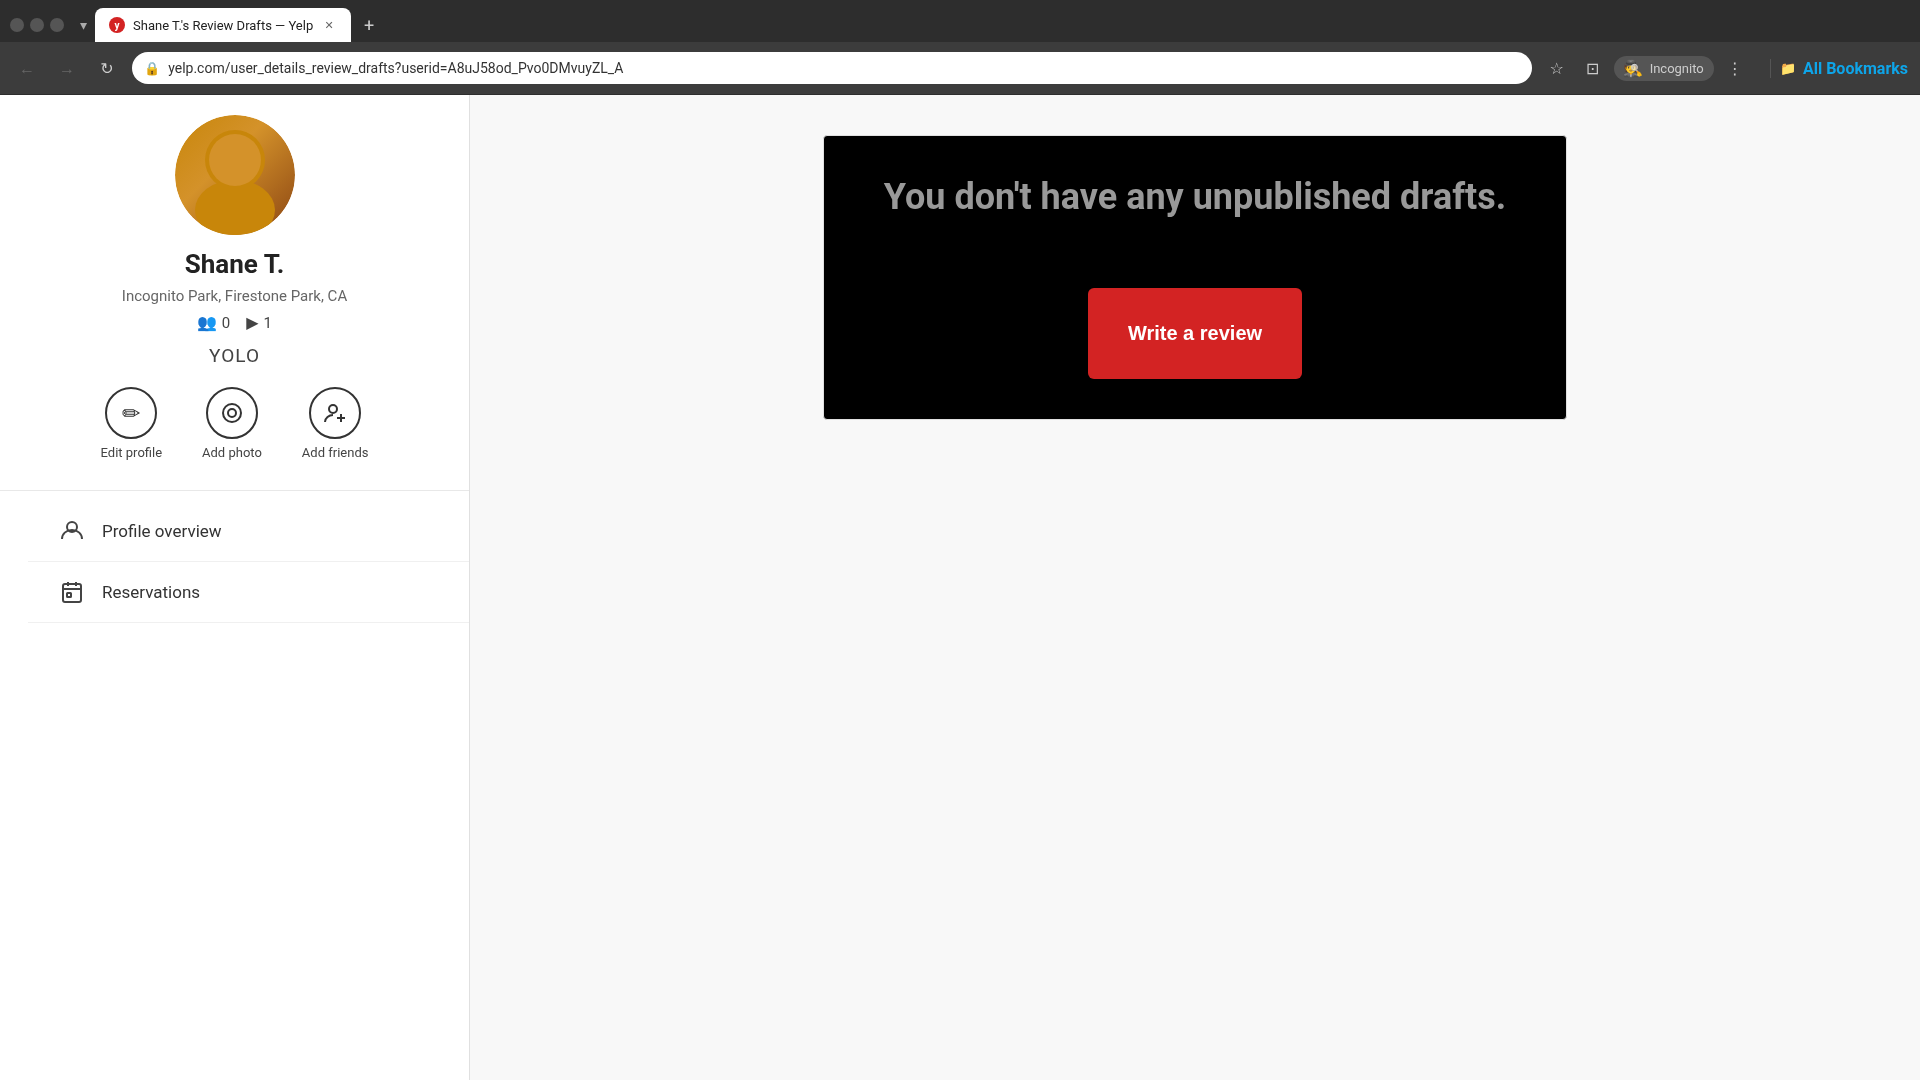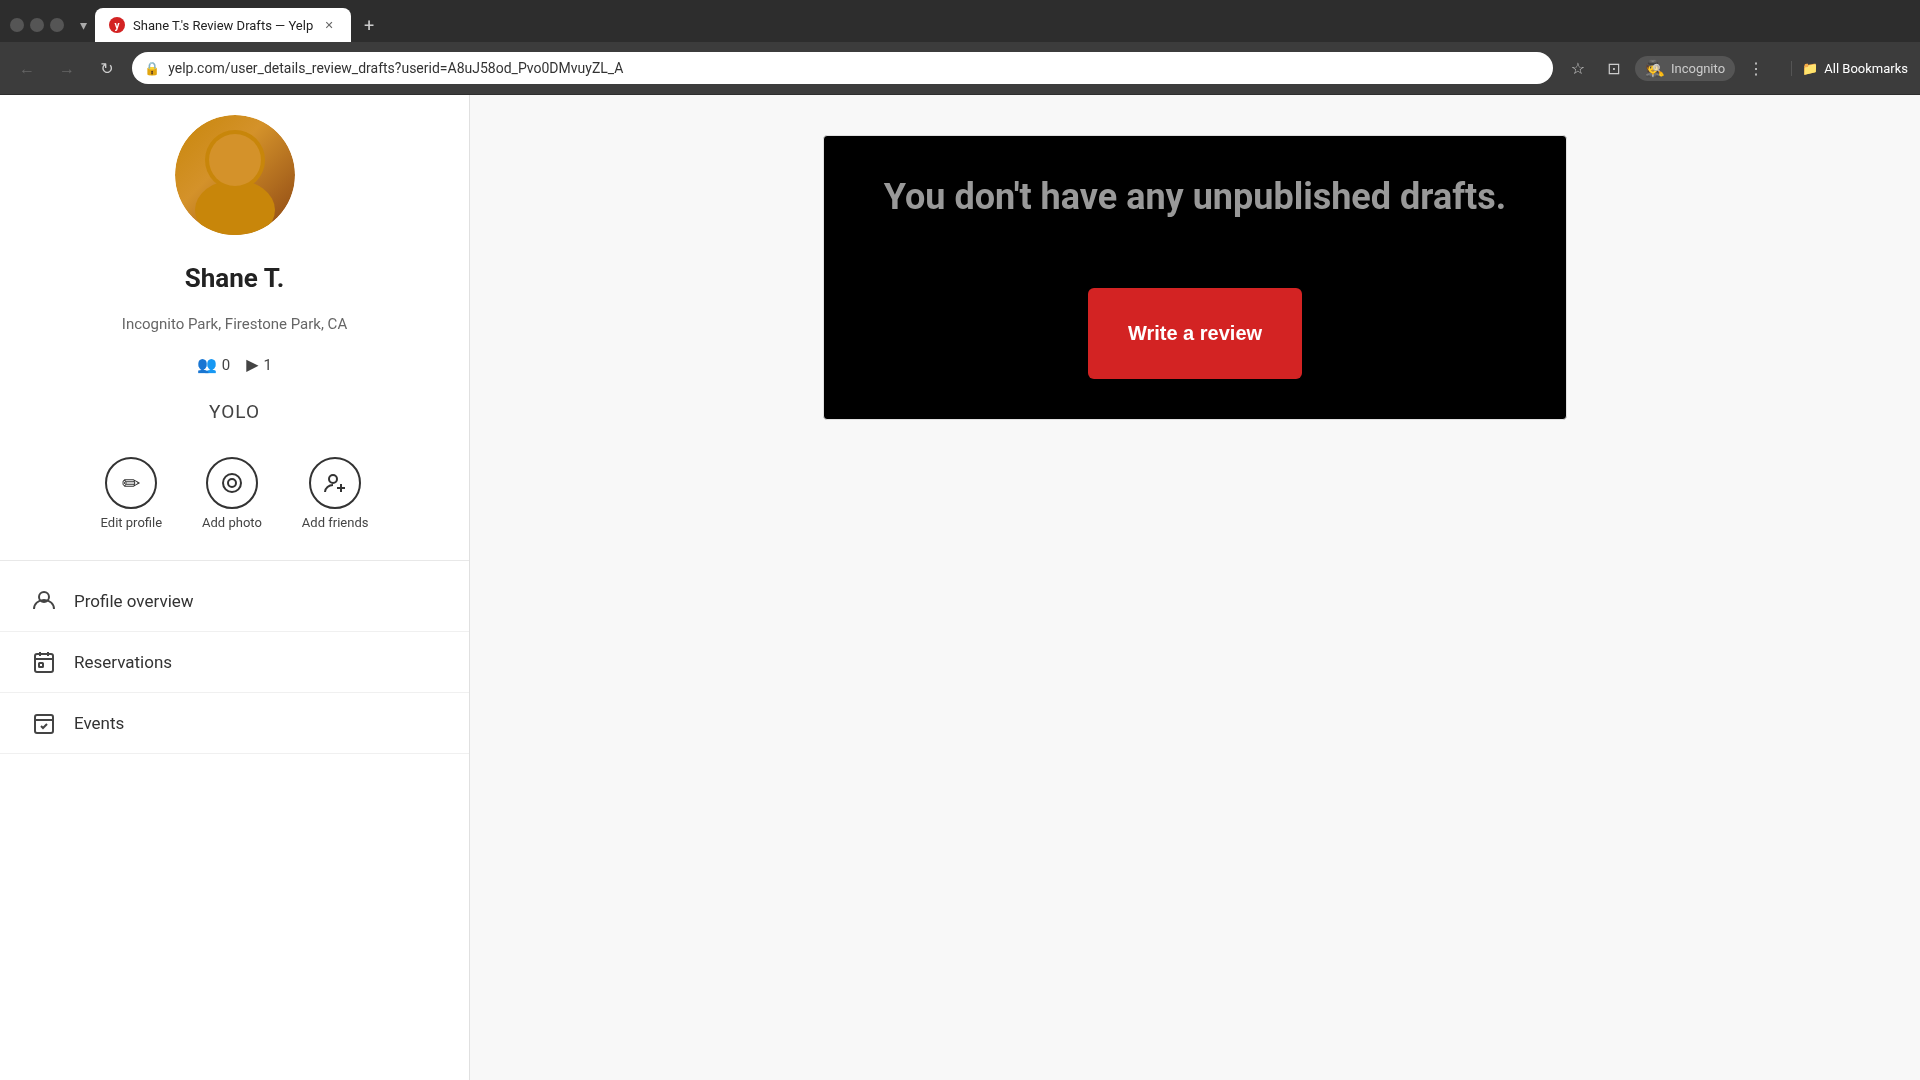--- a/index.html
+++ b/index.html
@@ -156,21 +156,20 @@
       overflow-y: auto;
       padding-bottom: 40px;
     }
 
     .profile-section {
       display: flex;
       flex-direction: column;
       align-items: center;
       padding: 20px 20px 30px;
       border-bottom: 1px solid #e8e8e8;
-      gap: 14px;
     }
 
     .avatar-container {
       width: 120px;
       height: 120px;
       border-radius: 50%;
       overflow: hidden;
       margin-bottom: 14px;
     }
     .avatar-img {
@@ -242,20 +241,21 @@
       color: #333;
     }
     .action-label {
       font-size: 13px;
       color: #444;
     }
 
     
     .nav-menu {
       padding: 10px 0;
+      margin-left: 28px;
     }
     .nav-item {
       display: flex;
       align-items: center;
       gap: 16px;
       padding: 16px 30px;
       border-bottom: 1px solid #f0f0f0;
       cursor: pointer;
       font-size: 17px;
       color: #333;
@@ -348,21 +348,21 @@
       <div class="nav-right-btn">⊡</div>
       <div class="incognito-badge">
         <span style="font-size:16px;">🕵</span>
         <span>Incognito</span>
       </div>
       <div class="nav-right-btn">⋮</div>
     </div>
 
     <div style="margin-left:10px;display:flex;align-items:center;gap:6px;padding-left:10px;border-left:1px solid #555;">
       <span style="color:#ccc;font-size:13px;">📁</span>
-      <span style="color:#ffffff;font-size:13px;">All Bookmarks</span>
+      <span style="color:#0ea5e9;font-size:16px;font-weight:bold;">All Bookmarks</span>
     </div>
   </div>
 </div>
 
 <div class="page-content">
 
   <div class="sidebar">
 
     <div class="profile-section">
 
@@ -441,30 +441,20 @@
             <line x1="3" y1="9" x2="21" y2="9"></line>
             <line x1="8" y1="2" x2="8" y2="6"></line>
             <line x1="16" y1="2" x2="16" y2="6"></line>
             <rect x="7" y="13" width="4" height="4" rx="0.5"></rect>
           </svg>
         </div>
         <span>Reservations</span>
       </div>
 
 
-      <div class="nav-item">
-        <div class="nav-item-icon">
-          <svg width="24" height="24" viewBox="0 0 24 24" fill="none" stroke="#444" stroke-width="2">
-            <rect x="3" y="4" width="18" height="18" rx="2"></rect>
-            <line x1="3" y1="9" x2="21" y2="9"></line>
-            <polyline points="9,15 11,17 15,13"></polyline>
-          </svg>
-        </div>
-        <span>Events</span>
-      </div>
     </nav>
   </div>
 
   <div class="main-content">
     <div class="content-card">
       <p class="draft-message">You don't have any unpublished drafts.</p>
       <button class="write-review-btn">Write a review</button>
     </div>
   </div>
 

